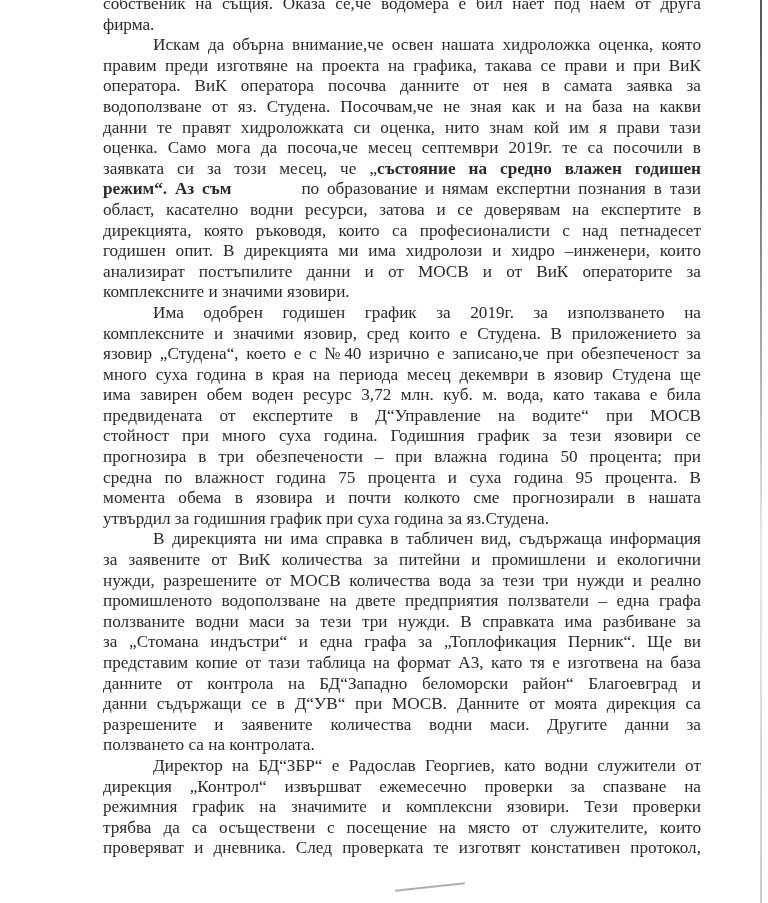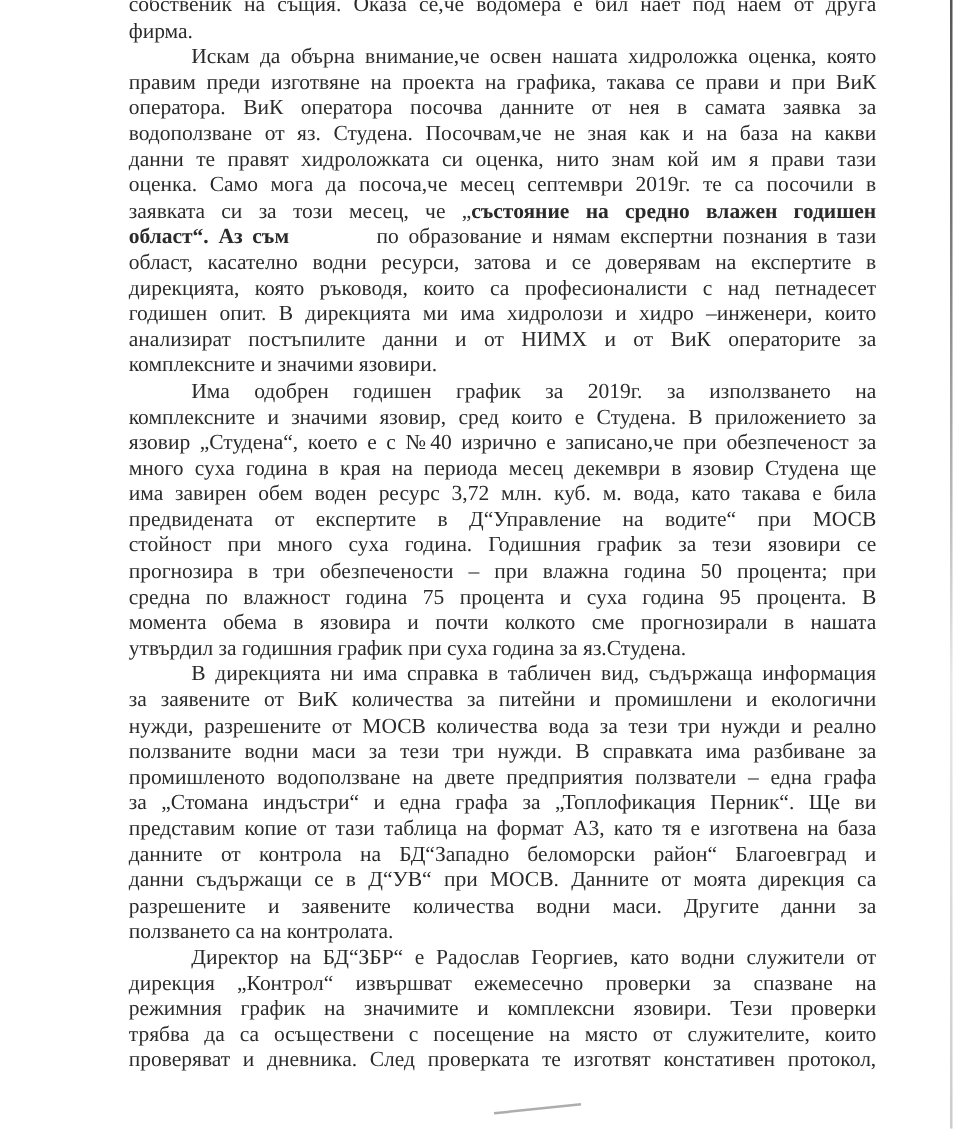--- a/index.html
+++ b/index.html
@@ -43,25 +43,25 @@
   </div>
 
   <div>
     <span class="line indent">Искам да обърна внимание,че освен нашата хидроложка оценка, която</span>
     <span class="line">правим преди изготвяне на проекта на графика, такава се прави и при ВиК</span>
     <span class="line">оператора. ВиК оператора посочва данните от нея в самата заявка за</span>
     <span class="line">водоползване от яз. Студена. Посочвам,че не зная как и на база на какви</span>
     <span class="line">данни те правят хидроложката си оценка, нито знам кой им я прави тази</span>
     <span class="line">оценка. Само мога да посоча,че месец септември 2019г. те са посочили в</span>
     <span class="line"><span>заявката си за този месец, че „</span><span class="em">състояние на средно влажен годишен</span></span>
-    <span class="line"><span class="em">област“. Аз съм</span><span class="gap"></span><span>по образование и нямам експертни познания в тази</span></span>
+    <span class="line"><span class="em">режим“. Аз съм</span><span class="gap"></span><span>по образование и нямам експертни познания в тази</span></span>
     <span class="line">област, касателно водни ресурси, затова и се доверявам на експертите в</span>
     <span class="line">дирекцията, която ръководя, които са професионалисти с над петнадесет</span>
     <span class="line">годишен опит. В дирекцията ми има хидролози и хидро –инженери, които</span>
-    <span class="line">анализират постъпилите данни и от НИМХ и от ВиК операторите за</span>
+    <span class="line">анализират постъпилите данни и от МОСВ и от ВиК операторите за</span>
     <span class="line last">комплексните и значими язовири.</span>
   </div>
 
   <div>
     <span class="line indent">Има одобрен годишен график за 2019г. за използването на</span>
     <span class="line">комплексните и значими язовир, сред които е Студена. В приложението за</span>
     <span class="line">язовир „Студена“, което е с №40 изрично е записано,че при обезпеченост за</span>
     <span class="line">много суха година в края на периода месец декември в язовир Студена ще</span>
     <span class="line">има завирен обем воден ресурс 3,72 млн. куб. м. вода, като такава е била</span>
     <span class="line">предвидената от експертите в Д“Управление на водите“ при МОСВ</span>
@@ -69,22 +69,22 @@
     <span class="line">прогнозира в три обезпечености – при влажна година 50 процента;  при</span>
     <span class="line">средна по влажност година 75 процента и суха година 95 процента. В</span>
     <span class="line">момента обема в язовира и почти колкото сме прогнозирали в нашата</span>
     <span class="line last">утвърдил за годишния график при суха година за яз.Студена.</span>
   </div>
 
   <div>
     <span class="line indent">В дирекцията ни има справка в табличен вид, съдържаща информация</span>
     <span class="line">за заявените от ВиК количества за питейни и промишлени и екологични</span>
     <span class="line">нужди, разрешените от МОСВ количества вода за тези три нужди и реално</span>
+    <span class="line">промишленото водоползване на двете предприятия ползватели – една графа</span>
     <span class="line">ползваните водни маси за тези три нужди. В справката има разбиване за</span>
-    <span class="line">промишленото водоползване на двете предприятия ползватели – една графа</span>
     <span class="line">за „Стомана индъстри“ и една графа за „Топлофикация Перник“. Ще ви</span>
     <span class="line">представим копие от тази таблица на формат А3, като тя е изготвена на база</span>
     <span class="line">данните от контрола на БД“Западно беломорски район“ Благоевград и</span>
     <span class="line">данни съдържащи се в Д“УВ“ при МОСВ. Данните от моята дирекция са</span>
     <span class="line">разрешените и заявените количества водни маси. Другите данни за</span>
     <span class="line last">ползването са на контролата.</span>
   </div>
 
   <div>
     <span class="line indent">Директор на БД“ЗБР“ е Радослав Георгиев, като водни служители от</span>

